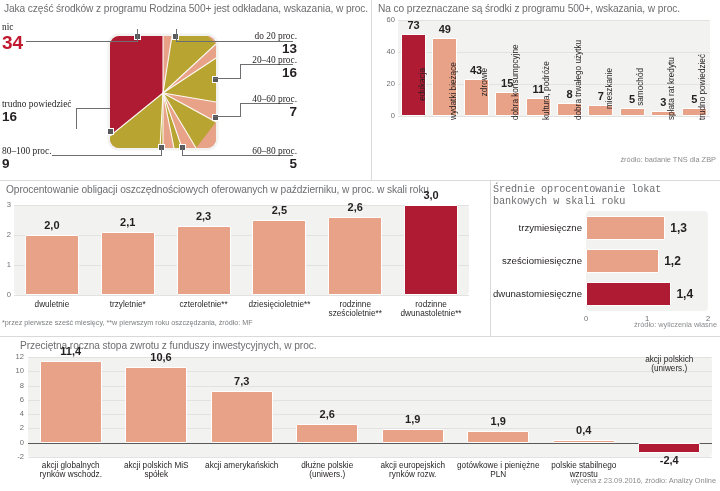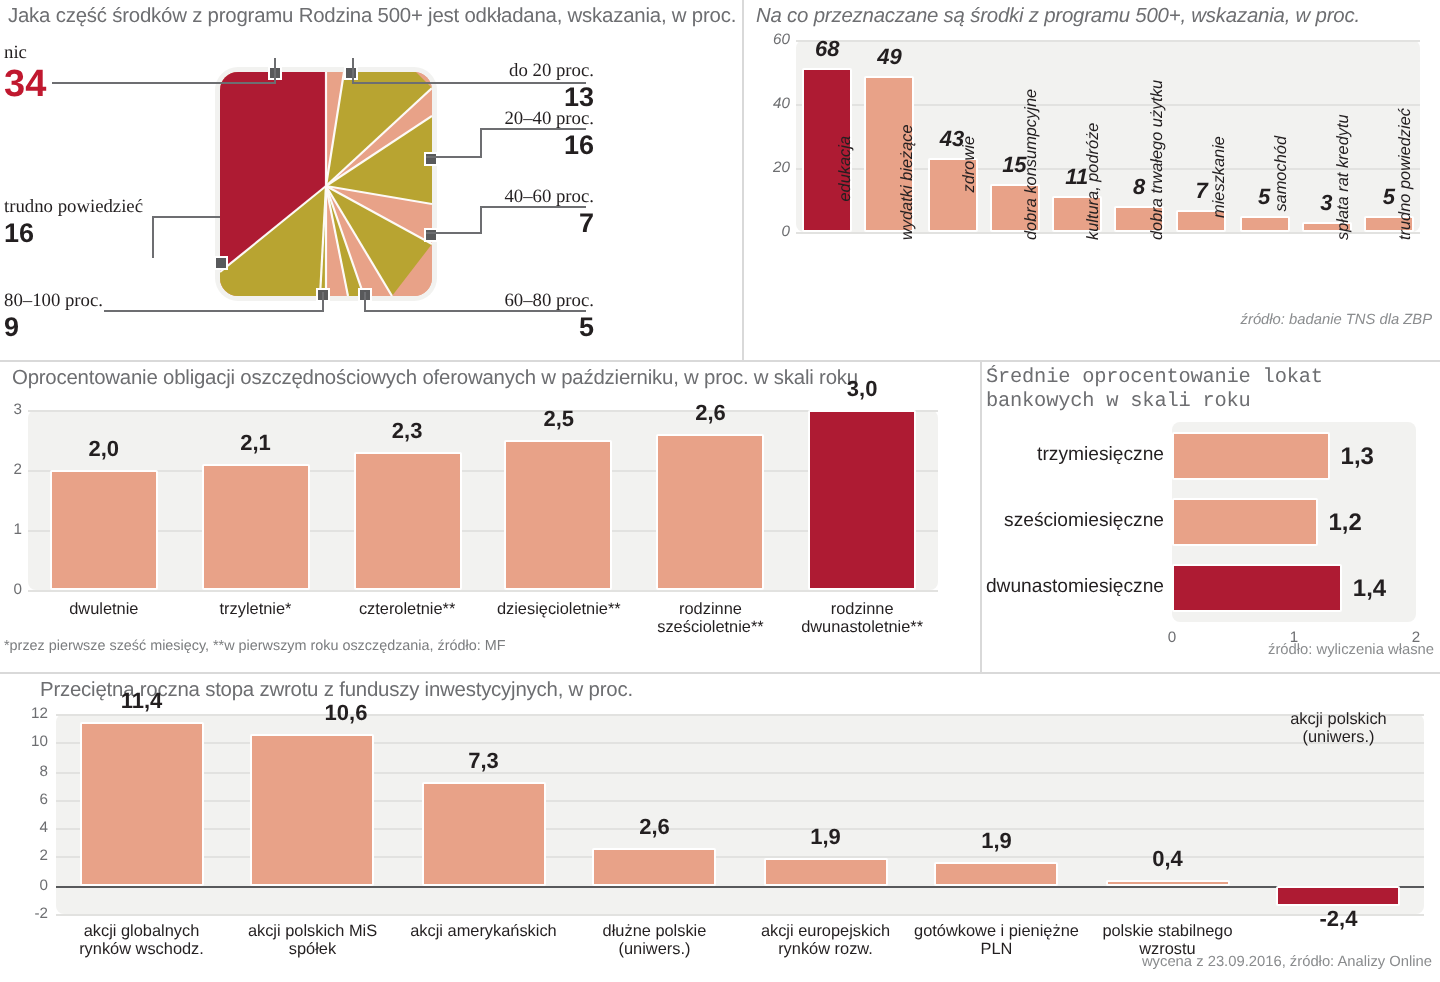--- a/index.html
+++ b/index.html
@@ -67,21 +67,21 @@
   .xlabel{
     position:absolute;font-size:8.2px;color:#231f20;text-align:center;
     line-height:9.2px;
   }
   .xlabel.rot{
     transform-origin:left top;transform:rotate(-90deg);
     text-align:right;white-space:nowrap;
   }
 
   
-  #bars-panel{left:372px;top:0;width:348px;height:180px;font-style:italic;}
+  #bars-panel{left:372px;top:0;width:348px;height:180px;}
   #bars-title{position:absolute;left:6px;top:3px;}
   #bonds-panel{left:0;top:181px;width:490px;height:155px;}
   #bonds-title{position:absolute;left:6px;top:3px;}
   #dep-panel{left:491px;top:181px;width:229px;height:155px;}
   #dep-title{position:absolute;left:2px;top:3px;line-height:12px;white-space:normal;width:215px;font-family:Liberation Mono, monospace;}
   #funds-panel{left:0;top:337px;width:720px;height:154px;}
   #funds-title{position:absolute;left:20px;top:3px;}
 
   
   .hbar{
@@ -223,21 +223,21 @@
     <div id="bars-dyn">
         <div class="gline" style="left: 26px; top: 116px; width: 312px;"></div>
         <div class="ytick" style="left: 5px; top: 116px; width: 18px;">0</div>
         <div class="gline" style="left: 26px; top: 84px; width: 312px;"></div>
         <div class="ytick" style="left: 5px; top: 84px; width: 18px;">20</div>
         <div class="gline" style="left: 26px; top: 52px; width: 312px;"></div>
         <div class="ytick" style="left: 5px; top: 52px; width: 18px;">40</div>
         <div class="gline" style="left: 26px; top: 20px; width: 312px;"></div>
         <div class="ytick" style="left: 5px; top: 20px; width: 18px;">60</div>
         <div class="col hl" style="left: 29.1px; top: 34.4px; width: 25px; height: 81.6px;"></div>
-        <div class="dlabel" style="left: 11.6px; width: 60px; top: 20.4px;">68</div>
+        <div class="dlabel" style="left: 11.6px; width: 60px; top: 20.4px;">73</div>
         <div class="xlabel rot" style="left: 45.6px; top: 120px; width: 52px;">edukacja</div>
         <div class="col" style="left: 60.3px; top: 37.6px; width: 25px; height: 78.4px;"></div>
         <div class="dlabel" style="left: 42.8px; width: 60px; top: 23.6px;">49</div>
         <div class="xlabel rot" style="left: 76.8px; top: 120px; width: 52px;">wydatki bieżące</div>
         <div class="col" style="left: 91.5px; top: 79.2px; width: 25px; height: 36.8px;"></div>
         <div class="dlabel" style="left: 74px; width: 60px; top: 65.2px;">43</div>
         <div class="xlabel rot" style="left: 108px; top: 120px; width: 52px;">zdrowie</div>
         <div class="col" style="left: 122.7px; top: 92px; width: 25px; height: 24px;"></div>
         <div class="dlabel" style="left: 105.2px; width: 60px; top: 78px;">15</div>
         <div class="xlabel rot" style="left: 139.2px; top: 120px; width: 52px;">dobra konsumpcyjne</div>
@@ -335,21 +335,21 @@
         <div class="ytick" style="left: 6px; top: 48.5714px; width: 18px;">8</div>
         <div class="gline" style="left: 28px; top: 34.2857px; width: 684px;"></div>
         <div class="ytick" style="left: 6px; top: 34.2857px; width: 18px;">10</div>
         <div class="gline" style="left: 28px; top: 20px; width: 684px;"></div>
         <div class="ytick" style="left: 6px; top: 20px; width: 18px;">12</div>
         <div class="zeroline" style="left: 28px; top: 105.714px; width: 684px;"></div>
         <div class="col" style="left: 39.75px; top: 24.2857px; width: 62px; height: 81.4286px;"></div>
         <div class="dlabel" style="left: 40.75px; width: 60px; top: 9.28571px;">11,4</div>
         <div class="xlabel" style="left: 28px; top: 124px; width: 85.5px;">akcji globalnych rynków wschodz.</div>
         <div class="col" style="left: 125.25px; top: 30px; width: 62px; height: 75.7143px;"></div>
-        <div class="dlabel" style="left: 143px; width: 60px; top: 15px;">10,6</div>
+        <div class="dlabel" style="left: 131px; width: 60px; top: 15px;">10,6</div>
         <div class="xlabel" style="left: 113.5px; top: 124px; width: 85.5px;">akcji polskich MiS spółek</div>
         <div class="col" style="left: 210.75px; top: 53.5714px; width: 62px; height: 52.1429px;"></div>
         <div class="dlabel" style="left: 211.75px; width: 60px; top: 38.5714px;">7,3</div>
         <div class="xlabel" style="left: 199px; top: 124px; width: 85.5px;">akcji amerykańskich</div>
         <div class="col" style="left: 296.25px; top: 87.1429px; width: 62px; height: 18.5714px;"></div>
         <div class="dlabel" style="left: 297.25px; width: 60px; top: 72.1429px;">2,6</div>
         <div class="xlabel" style="left: 284.5px; top: 124px; width: 85.5px;">dłużne polskie (uniwers.)</div>
         <div class="col" style="left: 381.75px; top: 92.1429px; width: 62px; height: 13.5714px;"></div>
         <div class="dlabel" style="left: 382.75px; width: 60px; top: 77.1429px;">1,9</div>
         <div class="xlabel" style="left: 370px; top: 124px; width: 85.5px;">akcji europejskich rynków rozw.</div>

